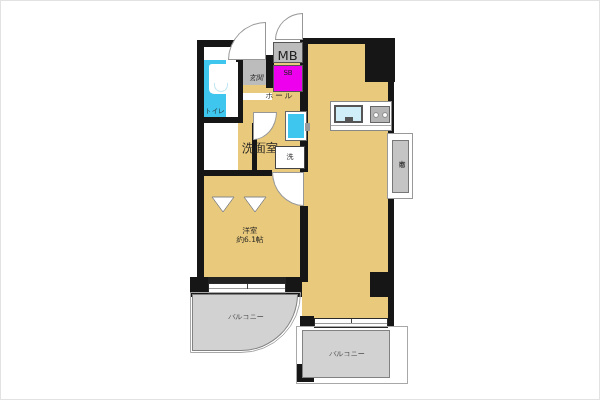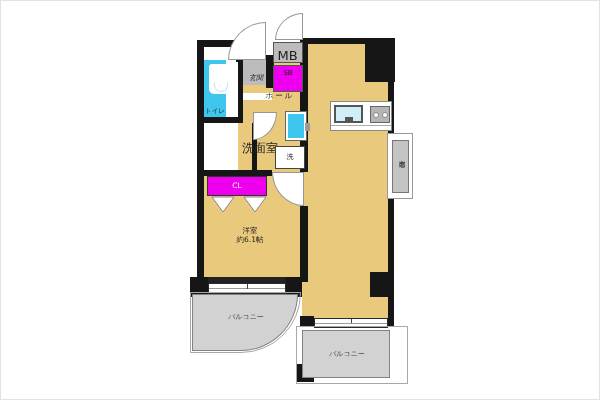--- a/index.html
+++ b/index.html
@@ -76,23 +76,20 @@
   <div class="lbl abs" style="left:252px;top:91px;width:56px;font-size:7.5px;letter-spacing:2px;">ホール</div>
   <div class="lbl abs" style="left:242px;top:141px;width:34px;font-size:12px;">洗面室</div>
 
   <div class="abs" style="left:286px;top:112px;width:20px;height:28px;background:#3ec6ef;border:2px solid #fff;outline:1px solid #666;">
     <div class="abs" style="right:-6px;top:9px;width:5px;height:8px;background:#9a9a9a;"></div>
   </div>
   <div class="abs" style="left:275px;top:146px;width:30px;height:23px;background:#fff;border:1px solid #444;">
     <div class="lbl abs" style="left:0;right:0;top:6px;font-size:7px;">洗</div>
   </div>
 
-  <div class="abs" style="left:207px;top:176px;width:60px;height:20px;background:#ee00ee;border:1px solid #333;">
-    <div class="lbl abs" style="left:0;right:0;top:4px;font-size:7.5px;color:#fff;">CL</div>
-  </div>
   <svg class="abs" style="left:206px;top:196px;" width="66" height="18" viewBox="0 0 66 18">
     <polygon points="6,1 28,1 17,16" fill="#fff" stroke="#888" stroke-width="1"></polygon>
     <polygon points="38,1 60,1 49,16" fill="#fff" stroke="#888" stroke-width="1"></polygon>
   </svg>
 
   <div class="lbl abs" style="left:215px;top:226px;width:70px;font-size:7.5px;">
     <div>洋室</div>
     <div>約6.1帖</div>
   </div>
 

